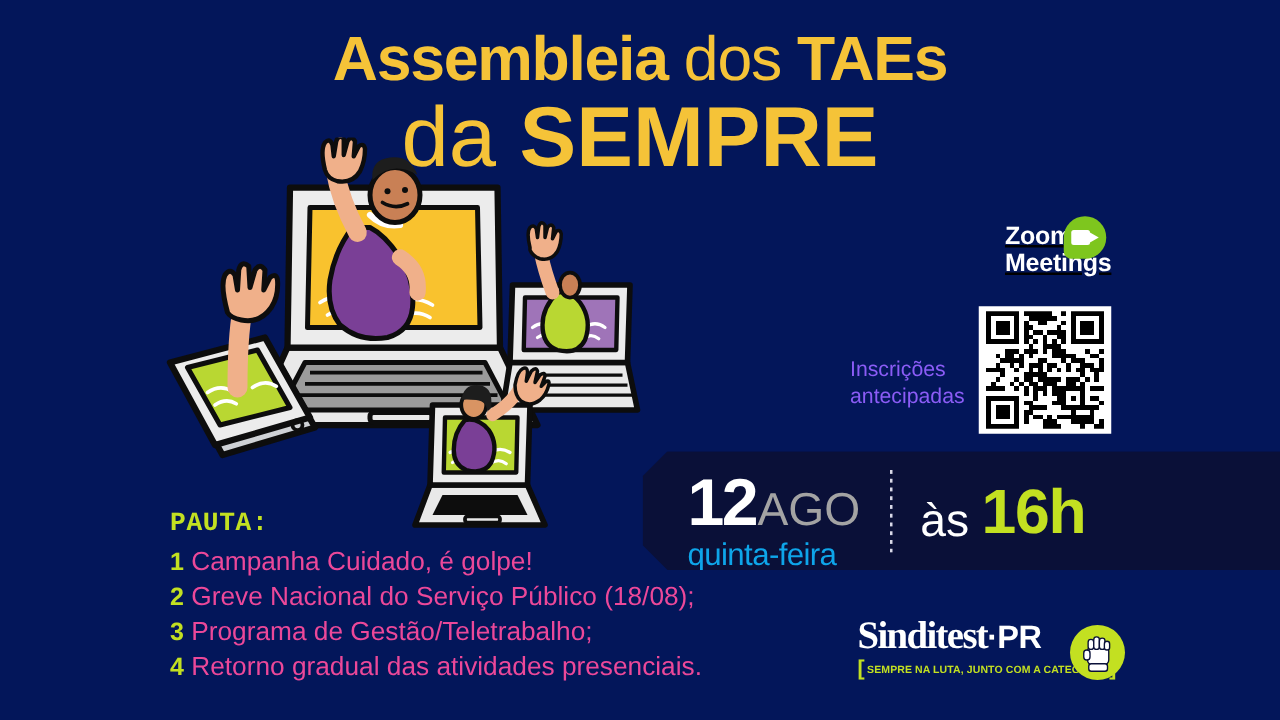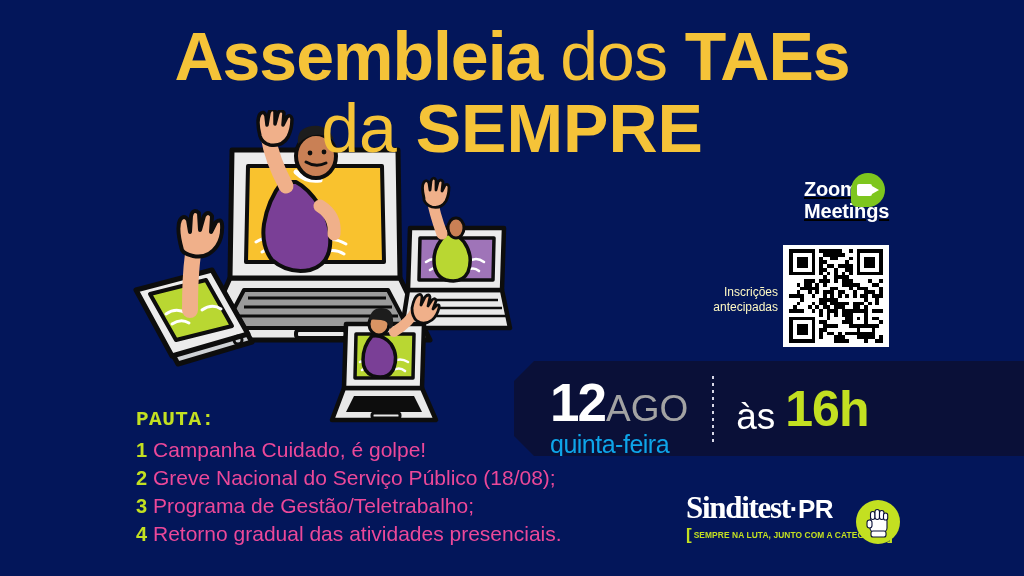--- a/index.html
+++ b/index.html
@@ -24,21 +24,21 @@
   .title-block {
     position: absolute;
     top: 22px;
     left: 0;
     width: 1024px;
     text-align: center;
     line-height: 1.0;
     z-index: 40;
   }
   .title-line1 {
-    font-size: 68px;
+    font-size: 50px;
     letter-spacing: -1px;
     color: #f5c338;
     white-space: nowrap;
   }
   .title-line2 {
     font-size: 68px;
     margin-top: 4px;
     color: #f5c338;
     white-space: nowrap;
   }
@@ -188,23 +188,23 @@
     background: #ffffff;
     padding: 4px;
     z-index: 50;
   }
   .qr canvas, .qr svg { display: block; }
 
   .inscricoes {
     position: absolute;
     left: 680px; top: 285px;
     width: 98px;
-    text-align: right;
-    color: #fef9c3;
-    font-size: 12px;
+    text-align: left;
+    color: #8b5cf6;
+    font-size: 17px;
     line-height: 1.25;
     z-index: 50;
   }
 
   
   .logo { position: absolute; left: 686px; top: 492px; z-index: 50; }
   .logo-name {
     color: #ffffff;
     font-weight: bold;
     font-size: 31px;

